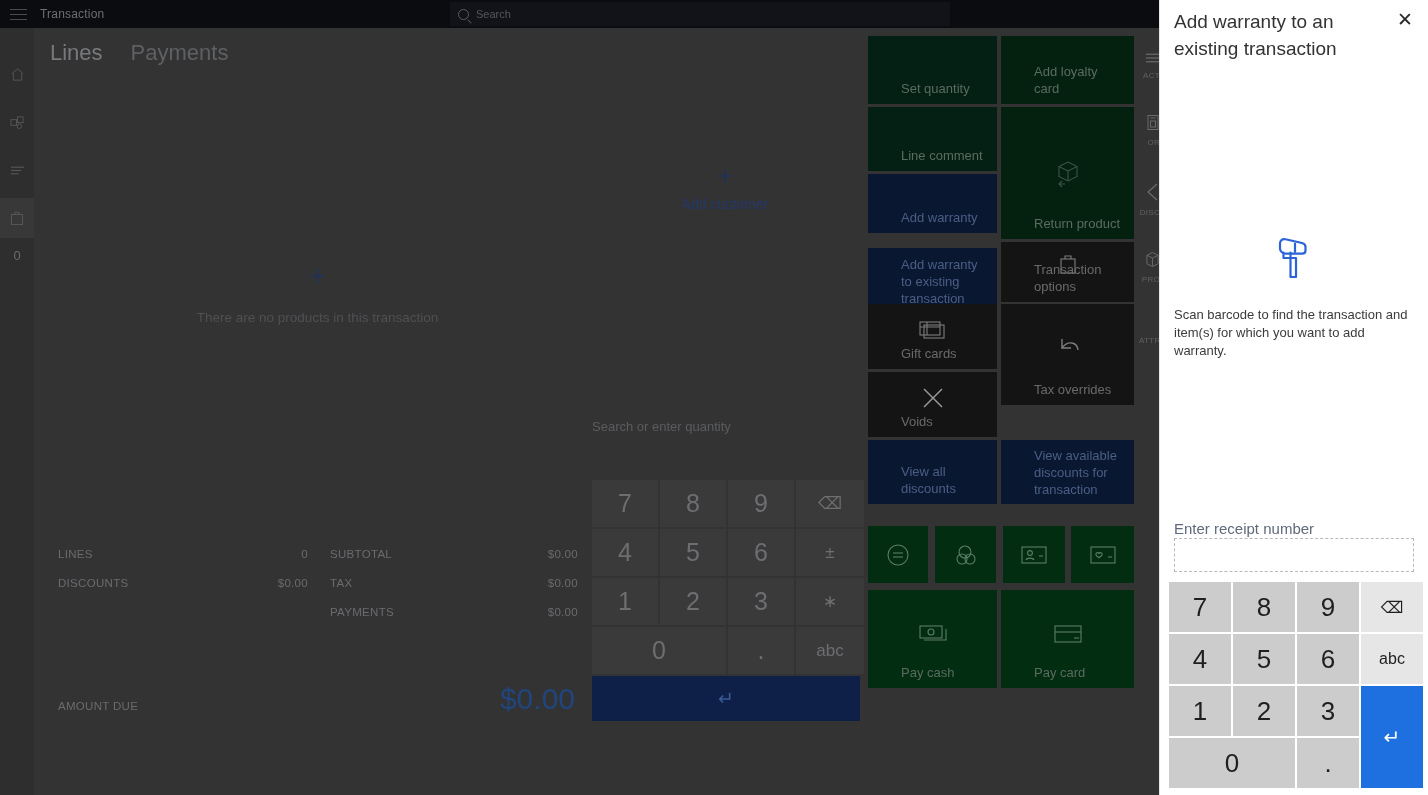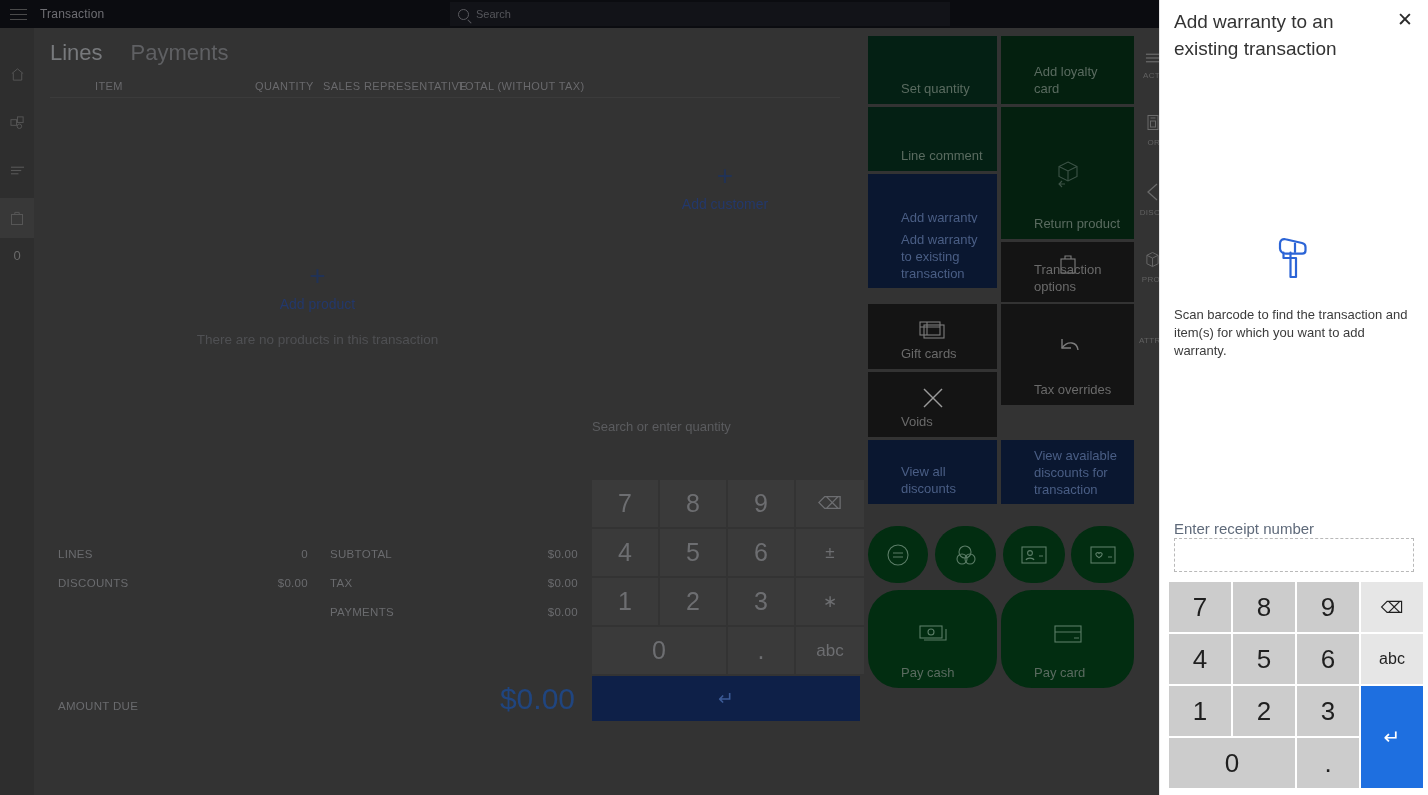--- a/index.html
+++ b/index.html
@@ -80,21 +80,21 @@
 
   
   .tiles { position:absolute; left:868px; top:36px; width:270px; }
   .tile { position:relative; color:#5a6b60; font-size:13px; overflow:hidden; }
   .tile .lbl { position:absolute; left:11px; bottom:7px; right:8px; line-height:17px;margin-left:22px; }
   .tile .ic { position:absolute; left:0; right:0; top:50%; transform:translateY(-50%); display:flex; align-items:center; justify-content:center; }
   .g1 { background:#042014; }
   .g2 { background:#04200f; }
   .blue { background:#0a1730; color:#4a5e85; }
   .dark { background:#141414; color:#6a6a6a; }
-  .greenp { background:#022d11;border-radius:31px; }
+  .greenp { background:#022d11; }
 
   
   .rightrail { position:absolute; left:1139px; top:28px; width:21px; height:767px; background:#333; }
   .rr-item { margin-top:22px; text-align:right; color:#5e5e5e; }
   .rr-lbl { font-size:8px; color:#616161; letter-spacing:.3px; margin-top:3px; }
 
   
   #modal {
     position:absolute; right:0; top:0; width:268px; height:795px;
     background:#ffffff; box-shadow:-1px 0 0 #e6e6e6;margin-left:36px;
@@ -166,30 +166,23 @@
           </svg>
       </div>
       <div class="rail-count">0</div>
     </div>
 
     <div class="tabs">
       <div class="tab active">Lines</div>
       <div class="tab">Payments</div>
     </div>
 
-    <div class="grid-head">
-      <span class="gh" style="left:45px">ITEM</span>
-      <span class="gh" style="left:205px">QUANTITY</span>
-      <span class="gh" style="left:273px">SALES REPRESENTATIVE</span>
-      <span class="gh" style="left:408px">TOTAL (WITHOUT TAX)</span>
-    </div>
 
     <div class="empty-wrap">
       <div class="plus">+</div>
-      <div class="addlink">Add product</div>
       <div class="emptytxt">There are no products in this transaction</div>
     </div>
 
     <div class="cust-wrap">
       <div class="plus">+</div>
       <div class="addlink">Add customer</div>
     </div>
 
     <div class="totals">
       <div class="trow">
@@ -254,21 +247,21 @@
                 <path d="M14 27h-6M11 24l-3 3 3 3"></path>
               </svg>
             </span>
           <span class="lbl">Return product</span>
         </div>
 
         <div class="tile blue" style="position:absolute;left:0;top:138px;width:129px;height:59px">
             <span class="lbl">Add warranty</span>
           </div>
 
-        <div class="tile blue" style="position:absolute;left:0;top:187px;width:129px;height:65px">
+        <div class="tile blue" style="position:absolute;left:0;top:212px;width:129px;height:65px">
             <span class="lbl" style="bottom:6px">Add warranty to existing transaction</span>
           </div>
         <div class="tile dark" style="position:absolute;left:133px;top:206px;width:133px;height:60px">
           <span class="ic" style="top:36%">
               <svg width="22" height="24" viewBox="0 0 22 24" fill="none" stroke="#7d7d7d" stroke-width="1.1">
                 <rect x="4" y="7" width="14" height="14"></rect>
                 <path d="M8 7V4h6v3"></path>
               </svg>
             </span>
           <span class="lbl">Transaction options</span>

